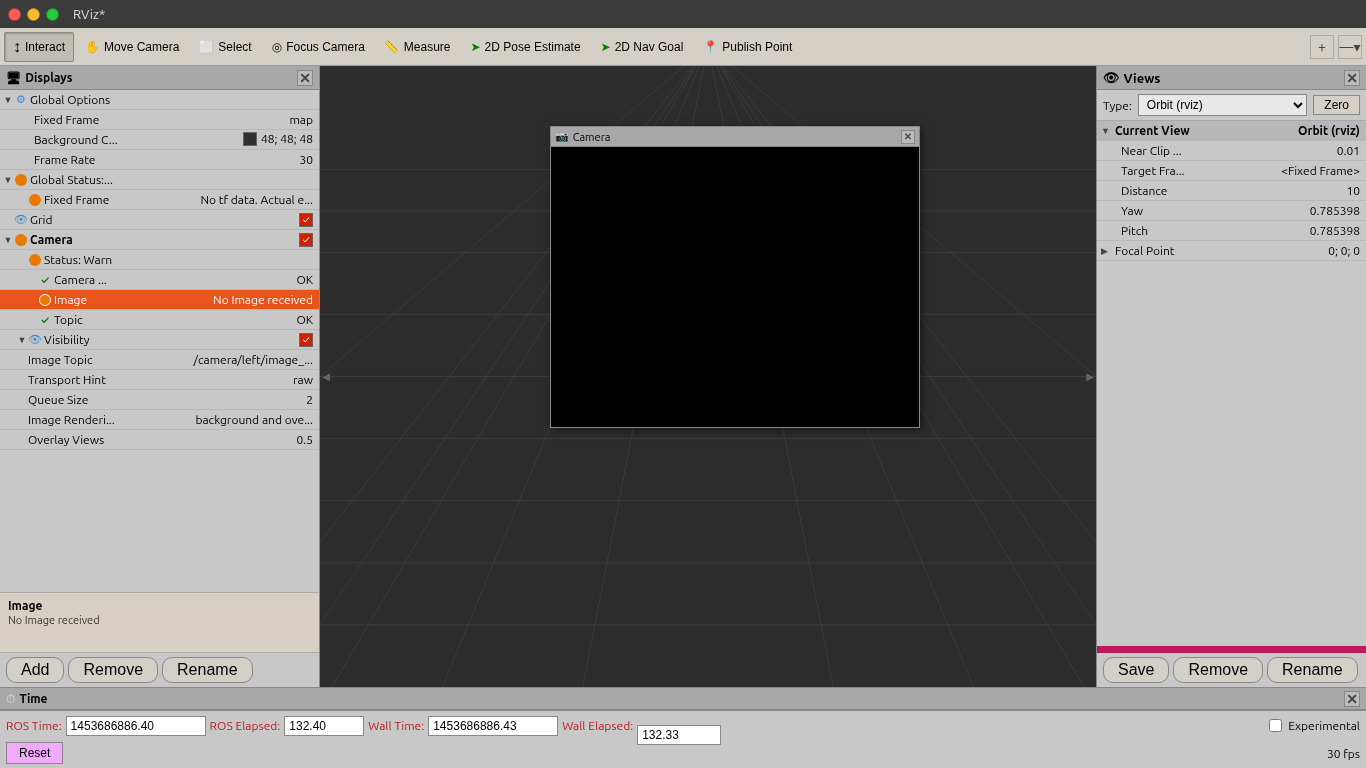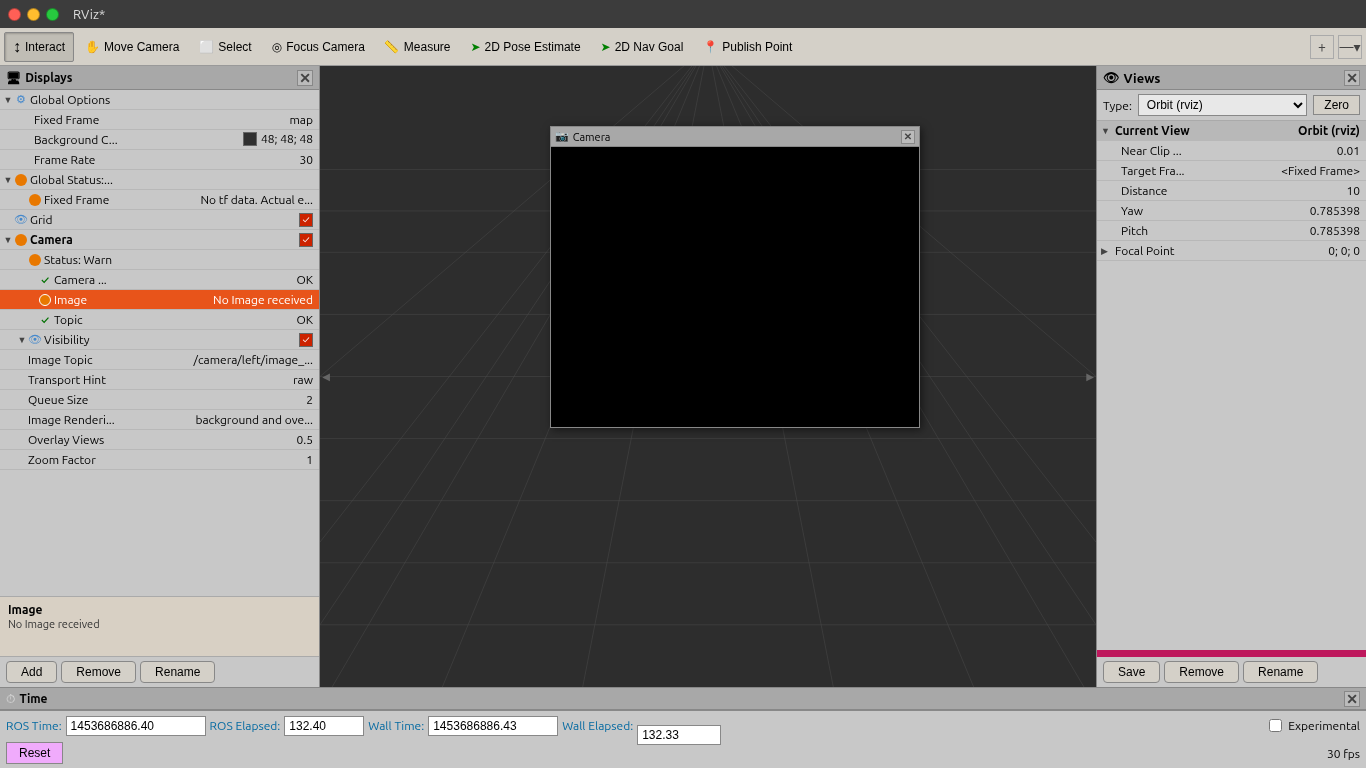--- a/index.html
+++ b/index.html
@@ -196,23 +196,23 @@
       padding: 4px 6px;
       background: #c8c8c8;
       border-top: 1px solid #aaa;
       flex-shrink: 0;
     }
     .panel-btn {
       padding: 3px 14px;
       background: #d4d0c8;
       border: 1px solid #888;
       cursor: pointer;
-      font-size: 12px;
-      color: #000;
-      border-radius: 4px;
+      font-size: 16px;
+      color: #000;
+      border-radius: 10px;
       text-align: right;
     }
 
     
     .viewport {
       flex: 1;
       background: #2a2a2a;
       position: relative;
       overflow: hidden;
     }
@@ -377,21 +377,21 @@
       padding: 0 6px;
       gap: 4px;
       border-bottom: 1px solid #888;
       height: 22px;
       flex-shrink: 0;
     }
     .time-title {
       font-weight: bold; font-size: 12px; color: #000;
       display: flex; align-items: center; gap: 4px;
     }
-    .time-field-label { font-size: 12px; color: #0369a1; white-space: nowrap; }
+    .time-field-label { font-size: 12px; color: #b91c1c; white-space: nowrap; }
     .time-field {
       height: 20px;
       background: #fff;
       border: 1px solid #888;
       font-size: 12px;
       padding: 0 4px;
       color: #000;
     }
     .experimental-label { font-size: 12px; color: #000; margin-left: auto; }
     .experimental-check { margin-right: 2px; }
@@ -624,26 +624,20 @@
         <span class="tree-arrow"></span>
         <span class="tree-label">Image Renderi...</span>
         <span class="tree-value">background and ove...</span>
       </div>
       <div class="tree-row">
         <span class="tree-indent" style="width:14px;"></span>
         <span class="tree-arrow"></span>
         <span class="tree-label">Overlay Views</span>
         <span class="tree-value">0.5</span>
       </div>
-      <div class="tree-row">
-        <span class="tree-indent" style="width:14px;"></span>
-        <span class="tree-arrow"></span>
-        <span class="tree-label">Zoom Factor</span>
-        <span class="tree-value">1</span>
-      </div>
     </div>
 
     <div class="info-panel">
       <div class="info-title">Image</div>
       <div class="info-text">No Image received</div>
     </div>
 
     <div class="panel-buttons">
       <button class="panel-btn">Add</button>
       <button class="panel-btn">Remove</button>

